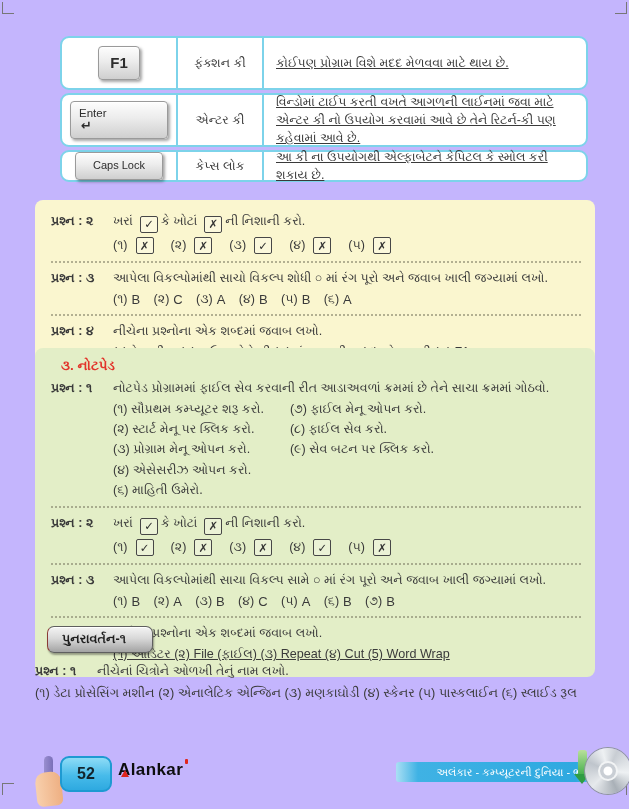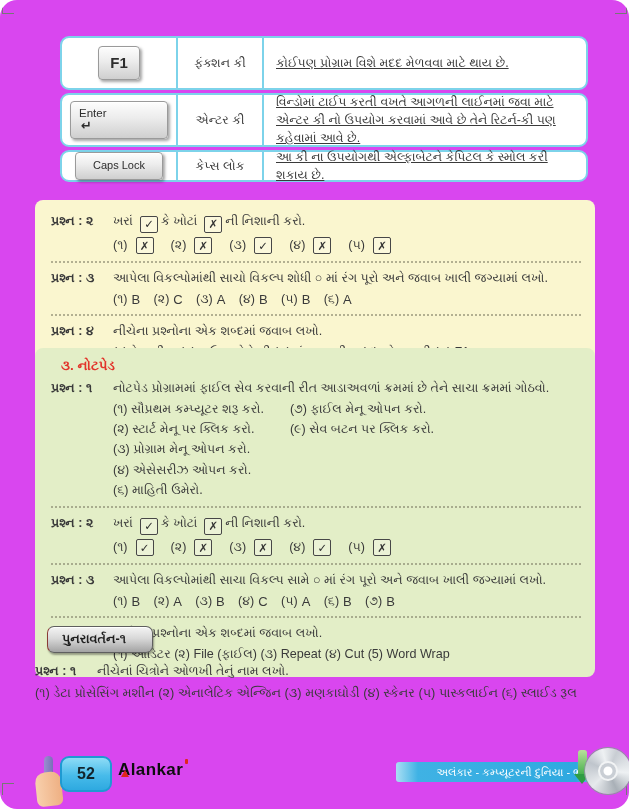--- a/index.html
+++ b/index.html
@@ -1,17 +1,17 @@
 <!DOCTYPE html>
 <html><head>
 <meta charset="utf-8">
 <style>
   html,body{margin:0;padding:0;background:#fff;}
-  .page{position:relative;width:629px;height:809px;background:#d946ef;overflow:hidden;
-        font-family:"Liberation Sans","DejaVu Sans",sans-serif;color:#3a3a3a;border-radius:17px;}
+  .page{position:relative;width:629px;height:809px;background:#c4b5fd;overflow:hidden;
+        font-family:"Liberation Sans","DejaVu Sans",sans-serif;color:#3a3a3a;}
   
   .crop{position:absolute;width:11px;height:11px;}
   .crop.tl{left:2px;top:2px;border-left:1px solid #777;border-bottom:1px solid #777;}
   .crop.tr{right:2px;top:2px;border-right:1px solid #777;border-bottom:1px solid #777;}
   .crop.bl{left:2px;bottom:14px;border-left:1px solid #777;border-top:1px solid #777;}
   .crop.br{right:2px;bottom:14px;border-right:1px solid #777;border-top:1px solid #777;}
 
   
   .ktable{position:absolute;left:60px;top:36px;width:528px;}
   .trow{display:flex;border:2px solid #7dd3ea;border-radius:9px;margin-bottom:3px;background:#fff;box-sizing:border-box;}
@@ -37,21 +37,21 @@
   .qlabel{font-weight:bold;width:62px;flex:none;white-space:nowrap;}
   .qcontent{flex:1;}
   .stmt > span{margin-right:3px;}
   .cb{width:16px;height:15px;border:1.6px solid #474747;border-radius:2px;background:rgba(255,255,255,.28);
       display:inline-flex;align-items:center;justify-content:center;
       font-size:11.5px;font-weight:bold;color:#333;vertical-align:-3px;margin:0 4px;}
   .answers{margin:4px 0 5px 62px;display:flex;align-items:center;flex-wrap:wrap;font-size:12.6px;}
   .ansitem{display:inline-flex;align-items:center;margin-right:13px;}
   .anum{margin-right:4px;}
   .opt{font-size:13px;letter-spacing:.3px;}
-  .answers.line{display:block;}
+  .answers.line{display:block;text-decoration:underline;}
   .dotsep{border:none;border-top:2px dotted rgba(120,118,95,.55);margin:7px 0 6px 0;height:0;}
   .gheader{color:#e2342b;font-weight:bold;font-size:13.5px;margin:1px 0 5px 10px;}
   .steps{margin:2px 0 4px 62px;display:grid;grid-auto-flow:column;grid-template-rows:repeat(5,auto);
          column-gap:26px;row-gap:2px;font-size:12.6px;width:fit-content;line-height:1.45;}
 
   
   .review{position:absolute;left:35px;top:626px;width:560px;}
   .review-btn{display:inline-block;margin-left:12px;padding:4px 26px 5px 14px;
       background:linear-gradient(180deg,#f4f4f4 0%,#d9d9d9 45%,#a3a3a3 100%);
       border:1.5px solid #5f5f5f;border-left-color:#8a3a35;border-radius:7px;
@@ -212,20 +212,21 @@
       <span class="qcontent">નોટપેડ પ્રોગ્રામમાં ફાઈલ સેવ કરવાની રીત આડાઅવળાં ક્રમમાં છે તેને સાચા ક્રમમાં ગોઠવો.</span>
     </div>
     <div class="steps">
 
     <div class="step">(૧) સૌપ્રથમ કમ્પ્યૂટર શરૂ કરો.</div>
         <div class="step">(૨) સ્ટાર્ટ મેનૂ પર ક્લિક કરો.</div>
         <div class="step">(૩) પ્રોગ્રામ મેનૂ ઓપન કરો.</div>
         <div class="step">(૪) એસેસરીઝ ઓપન કરો.</div>
         <div class="step">(૬) માહિતી ઉમેરો.</div>
         <div class="step">(૭) ફાઈલ મેનૂ ઓપન કરો.</div>
+        <div class="step">(૮) ફાઈલ સેવ કરો.</div>
         <div class="step">(૯) સેવ બટન પર ક્લિક કરો.</div>
       </div>
     <hr class="dotsep">
     <div class="qrow">
       <span class="qlabel">પ્રશ્ન : ૨</span>
       <span class="qcontent stmt">
         <span>ખરાં</span><span class="cb">✓</span><span>કે ખોટાં</span><span class="cb">✗</span><span>ની નિશાની કરો.</span>
       </span>
     </div>
     <div class="answers">

